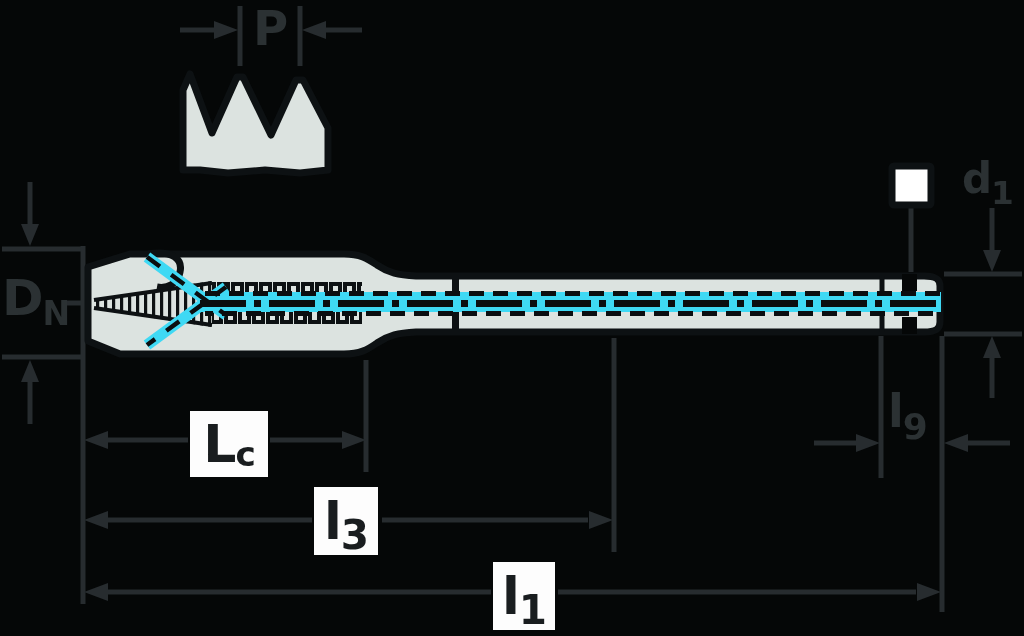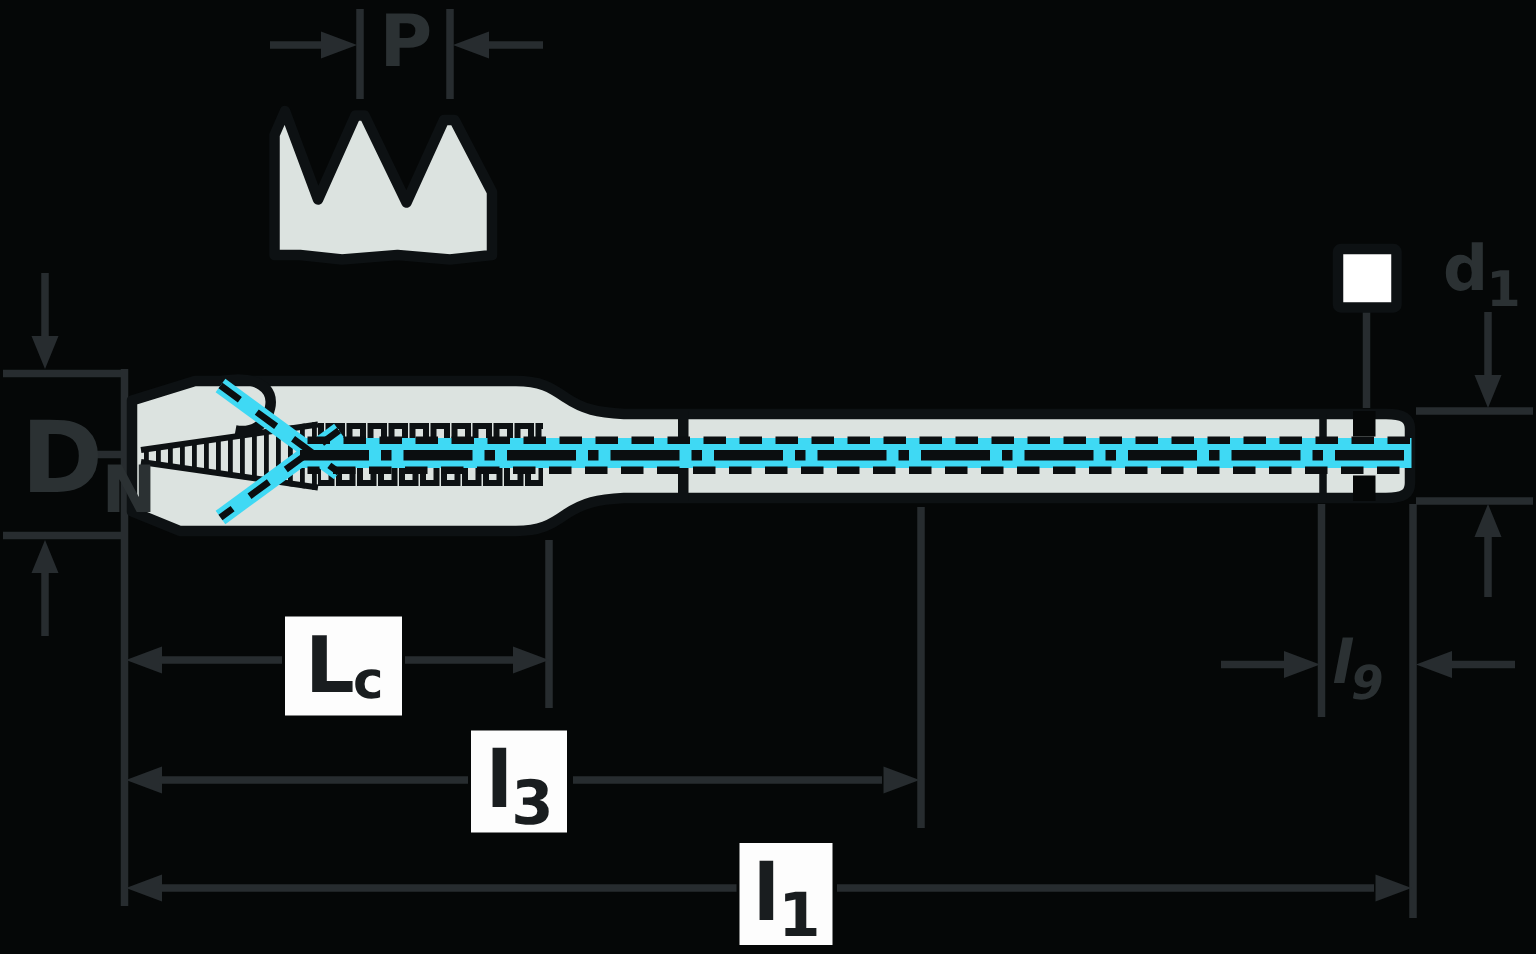--- a/index.html
+++ b/index.html
@@ -167,29 +167,29 @@
 
   <g>
     <rect x="892" y="166" width="39" height="39" rx="2" fill="#ffffff" stroke="var(--outline)" stroke-width="7"></rect>
   </g>
 </svg>
 
 <div class="dim-label" style="left:253px;top:4px;font-size:48px;">
   <span>P</span><span class="sub"></span>
 </div>
 
-<div class="dim-label" style="left:2px;top:273px;font-size:66px;margin-left:12px;">
+<div class="dim-label" style="left:2px;top:273px;font-size:50px;">
   <span>D</span><span class="sub">N</span>
 </div>
 
 <div class="dim-label" style="left:962px;top:158px;font-size:42px;">
   <span>d</span><span class="sub-big">1</span>
 </div>
 
-<div class="dim-label" style="left:888px;top:422px;font-size:40px;font-style:italic;">
+<div class="dim-label" style="left:888px;top:388px;font-size:46px;">
   <span>l</span><span class="sub-big">9</span>
 </div>
 
 <div class="dim-label boxed" style="left:190px;top:411px;width:78px;height:66px;font-size:52px;">
   <span>L</span>
       <span class="sub">c</span>
 </div>
 
 <div class="dim-label boxed" style="left:314px;top:487px;width:64px;height:68px;font-size:52px;">
   <span>l</span>

